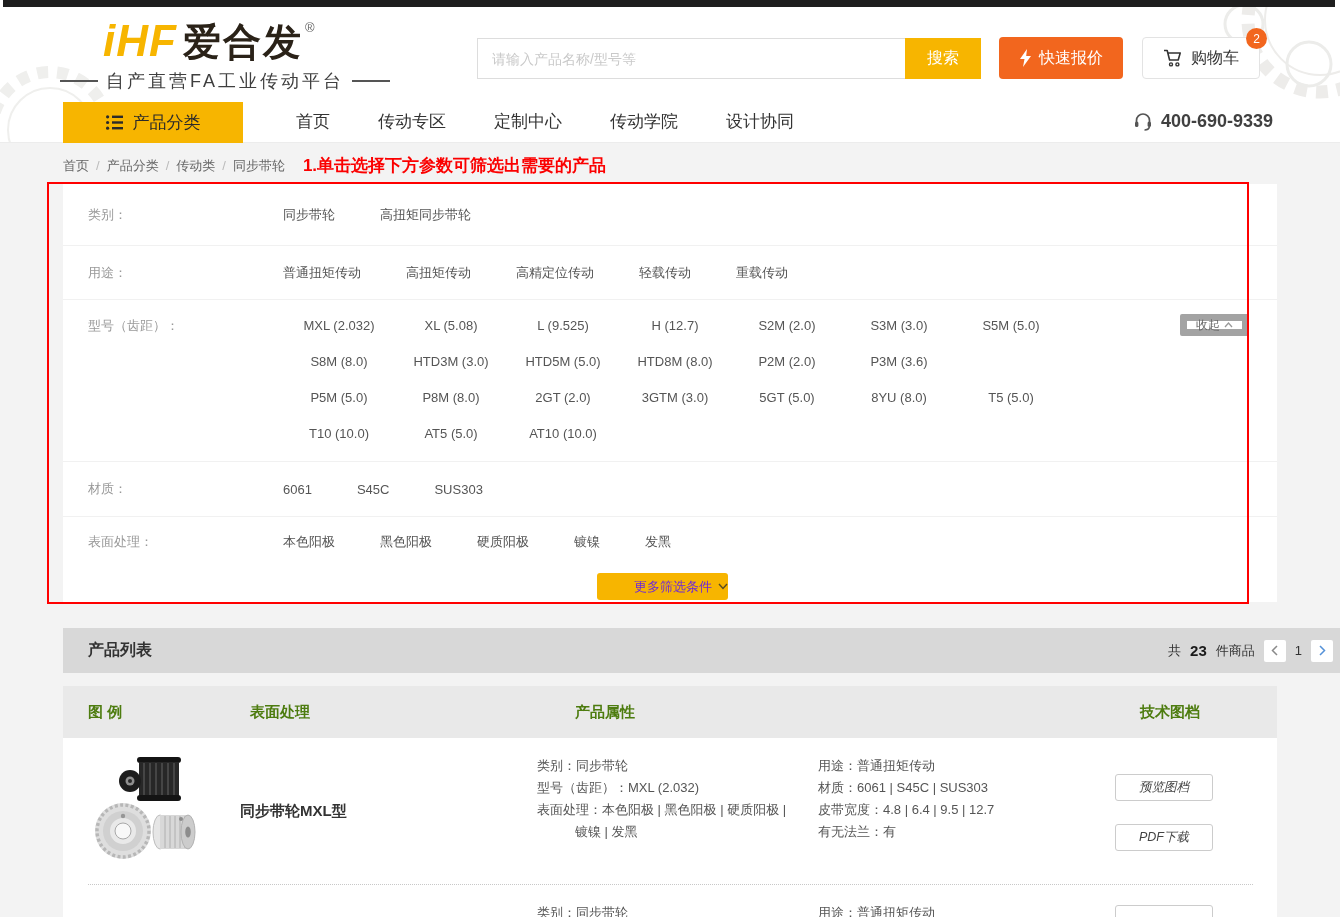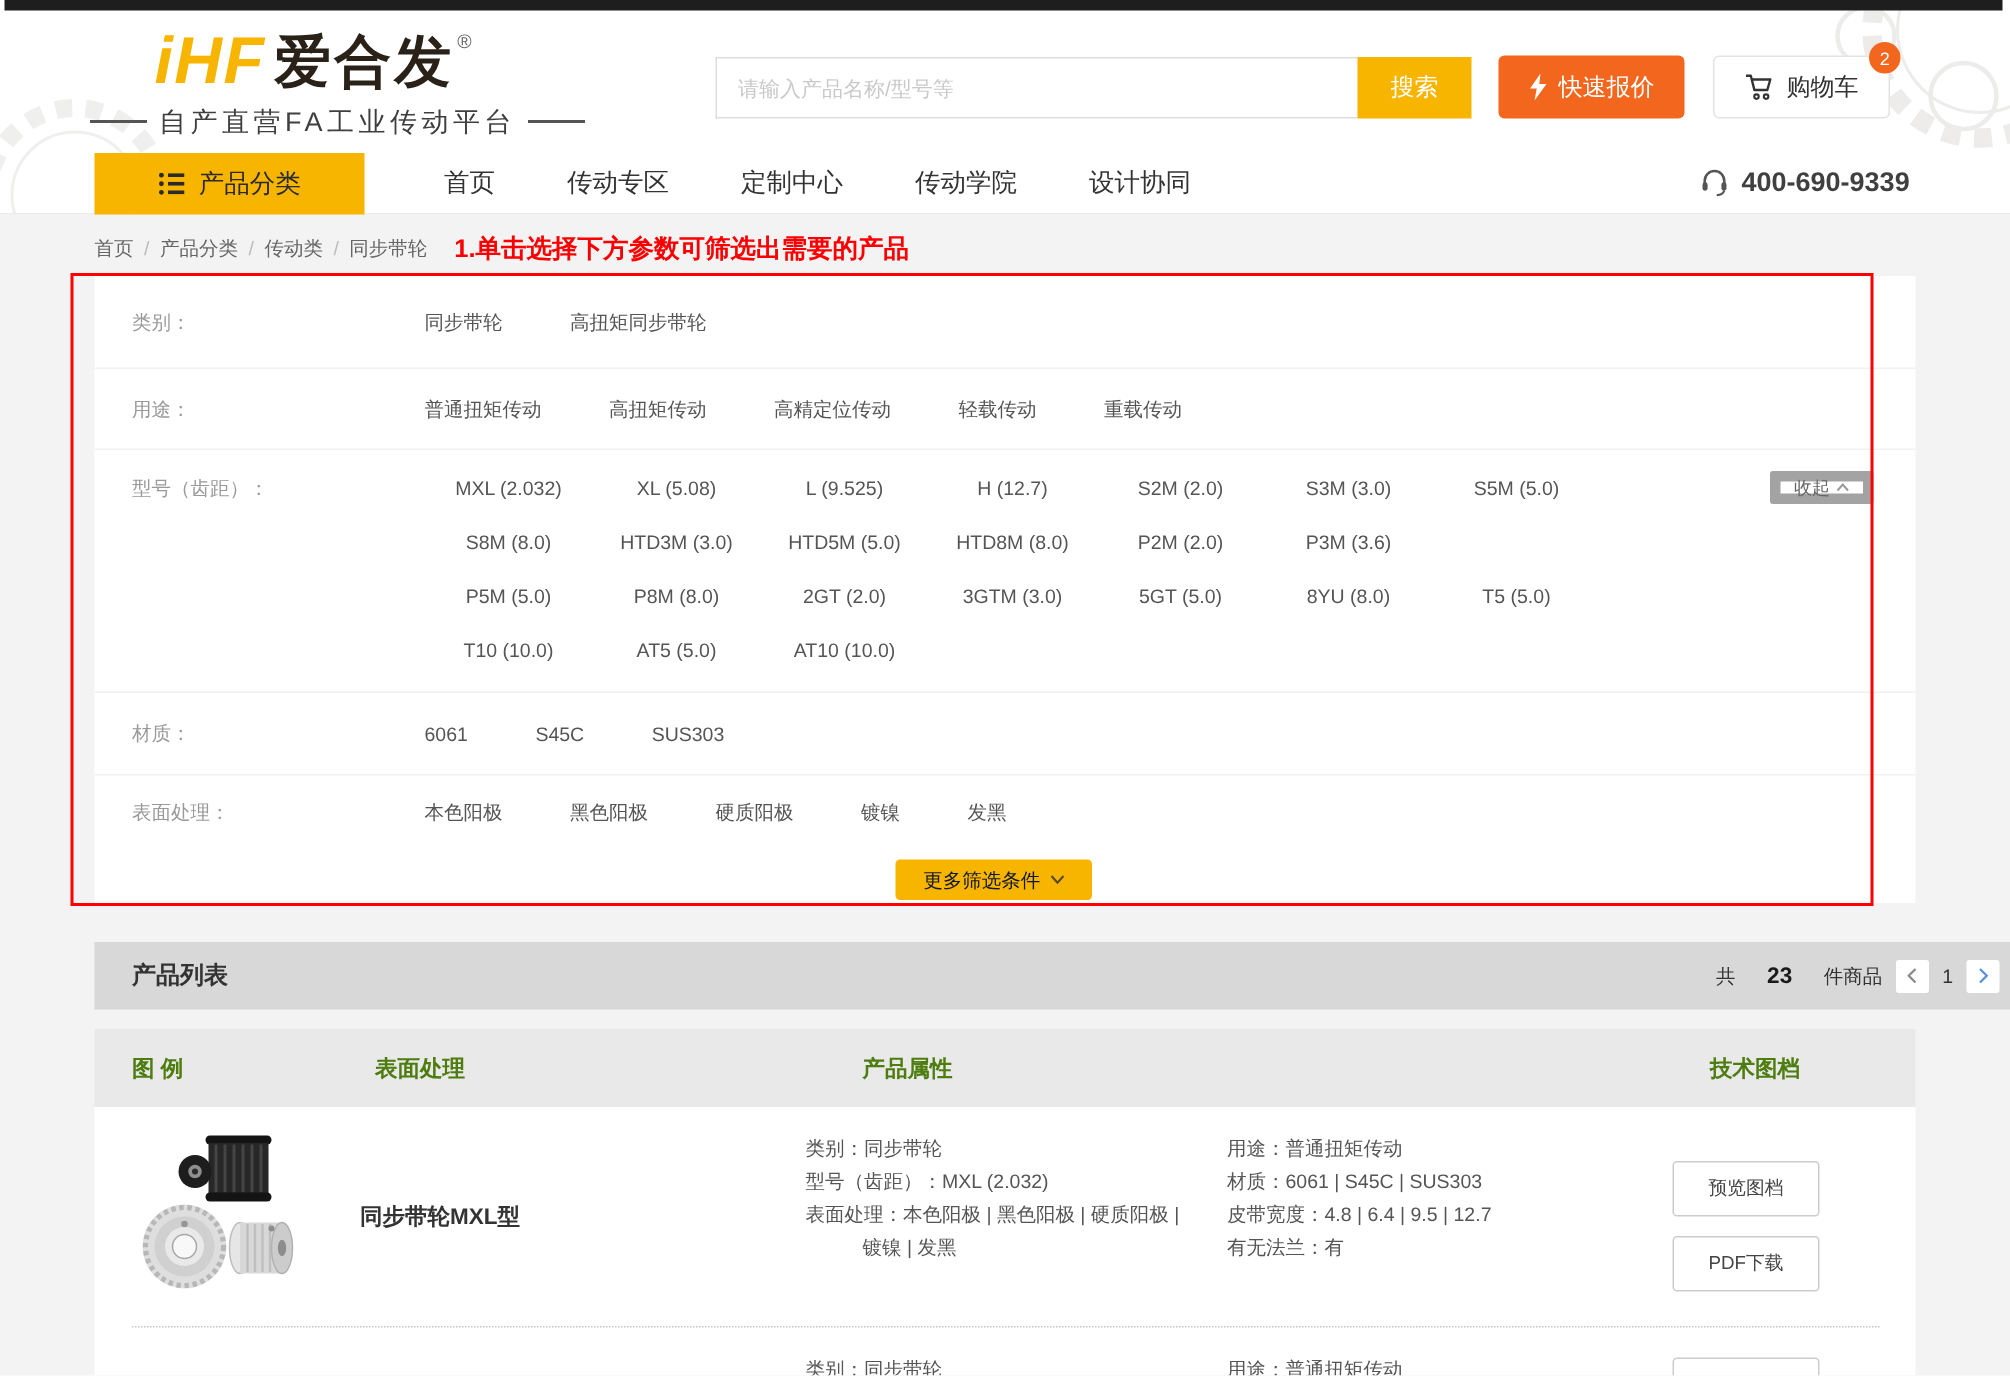--- a/index.html
+++ b/index.html
@@ -59,21 +59,21 @@
   .row-cat { height:62px; }
   .row-use { height:54px; }
   .row-model { height:162px; align-items:flex-start; padding-top:8px; }
   .row-model .f-label { line-height:36px; }
   .row-mat { height:55px; }
   .row-surf { height:49px; border-bottom:none; }
   .model-lines { display:flex; flex-direction:column; }
   .grid7 { display:grid; grid-template-columns:repeat(7,112px); }
   .grid7 .opt { line-height:36px; text-align:center; margin:0; }
   .collapse-btn { position:absolute; left:1117px; top:130px; height:22px; padding:0 9px; background:#fff; border:7px solid #a3a3a3; border-radius:2px; font-size:12px; color:#666; display:flex; align-items:center; gap:4px; cursor:pointer; }
-  .more-btn { position:absolute; left:534px; top:389px; width:131px; height:27px; background:#F7B500; border:none; border-radius:3px; font-size:13px; color:#0f172a; display:flex; align-items:center; justify-content:center; gap:6px; cursor:pointer; }
+  .more-btn { position:absolute; left:534px; top:389px; width:131px; height:27px; background:#F7B500; border:none; border-radius:3px; font-size:13px; color:#6d28d9; display:flex; align-items:center; justify-content:flex-end; gap:6px; cursor:pointer; }
 
   
   .list-bar { position:absolute; left:63px; top:485px; width:1310px; height:45px; background:#d8d8d8; display:flex; align-items:center; }
   .list-title { margin-left:25px; font-size:16px; font-weight:700; color:#333; }
   .list-right { position:absolute; right:40px; display:flex; align-items:center; gap:9px; }
   .count-text { font-size:13px; color:#333; }
   .count-num { font-size:15px; font-weight:700; color:#1a1a1a; margin:0 4px; }
   .pg-btn { width:22px; height:22px; background:#fff; border:none; border-radius:2px; display:flex; align-items:center; justify-content:center; cursor:pointer; }
   .pg-num { font-size:13px; color:#333; }
 
@@ -85,21 +85,21 @@
   .p-row { position:relative; }
   .p-row1 { height:147px; }
   .p-row1::after { content:""; position:absolute; left:25px; right:24px; bottom:0; border-top:1px dotted #c8c8c8; }
   .p-row2 { height:183px; }
   .p-img { position:absolute; left:30px; top:14px; cursor:pointer; }
   .p-name { position:absolute; left:177px; top:0; height:100%; display:flex; align-items:center; font-size:15px; font-weight:700; color:#333; cursor:pointer; }
   .attr-col { position:absolute; top:17px; }
   .attr-left { left:474px; } .attr-right { left:755px; }
   .attr-line { font-size:13px; color:#555; line-height:22px; white-space:nowrap; }
   .attr-line.indent { padding-left:38px; }
-  .doc-btn { position:absolute; left:1052px; width:98px; height:37px; background:#fff; border:1px solid #ccc; border-radius:3px; font-size:12.5px; color:#444; display:flex; align-items:center; justify-content:center; cursor:pointer; }
+  .doc-btn { position:absolute; left:1052px; width:98px; height:27px; background:#fff; border:1px solid #ccc; border-radius:3px; font-size:12.5px; color:#444; display:flex; align-items:center; justify-content:center; cursor:pointer;font-style:italic; }
   .btn-preview { top:36px; } .btn-pdf { top:86px; } .btn-cut { top:20px; }
 
   svg { display:block; }
 </style>
 </head>
 <body>
 <div id="screen">
 
   <svg class="decor" style="left:1225px; top:-75px;" width="190" height="190" viewBox="0 0 190 190">
     <circle cx="95" cy="95" r="72" fill="none" stroke="#edecea" stroke-width="13" stroke-dasharray="12 9"></circle>
@@ -291,21 +291,21 @@
         <svg width="10" height="7" viewBox="0 0 10 7">
           <polyline points="1,1 5,5.5 9,1" fill="none" stroke="#574b22" stroke-width="1.4"></polyline>
         </svg>
       </button>
     </div>
 
     <div class="list-bar">
       <span class="list-title">产品列表</span>
       <div class="list-right">
         <span class="count-text">共</span>
-        <span class="count-num" style="margin:12px;">23</span>
+        <span class="count-num" style="margin:0;">23</span>
         <span class="count-text">件商品</span>
         <button class="pg-btn">
           <svg width="7" height="11" viewBox="0 0 7 11">
             <polyline points="6,1 1.5,5.5 6,10" fill="none" stroke="#8a8a8a" stroke-width="1.5"></polyline>
           </svg>
         </button>
         <span class="pg-num">1</span>
         <button class="pg-btn">
           <svg width="7" height="11" viewBox="0 0 7 11">
             <polyline points="1,1 5.5,5.5 1,10" fill="none" stroke="#5592d8" stroke-width="1.5"></polyline>

